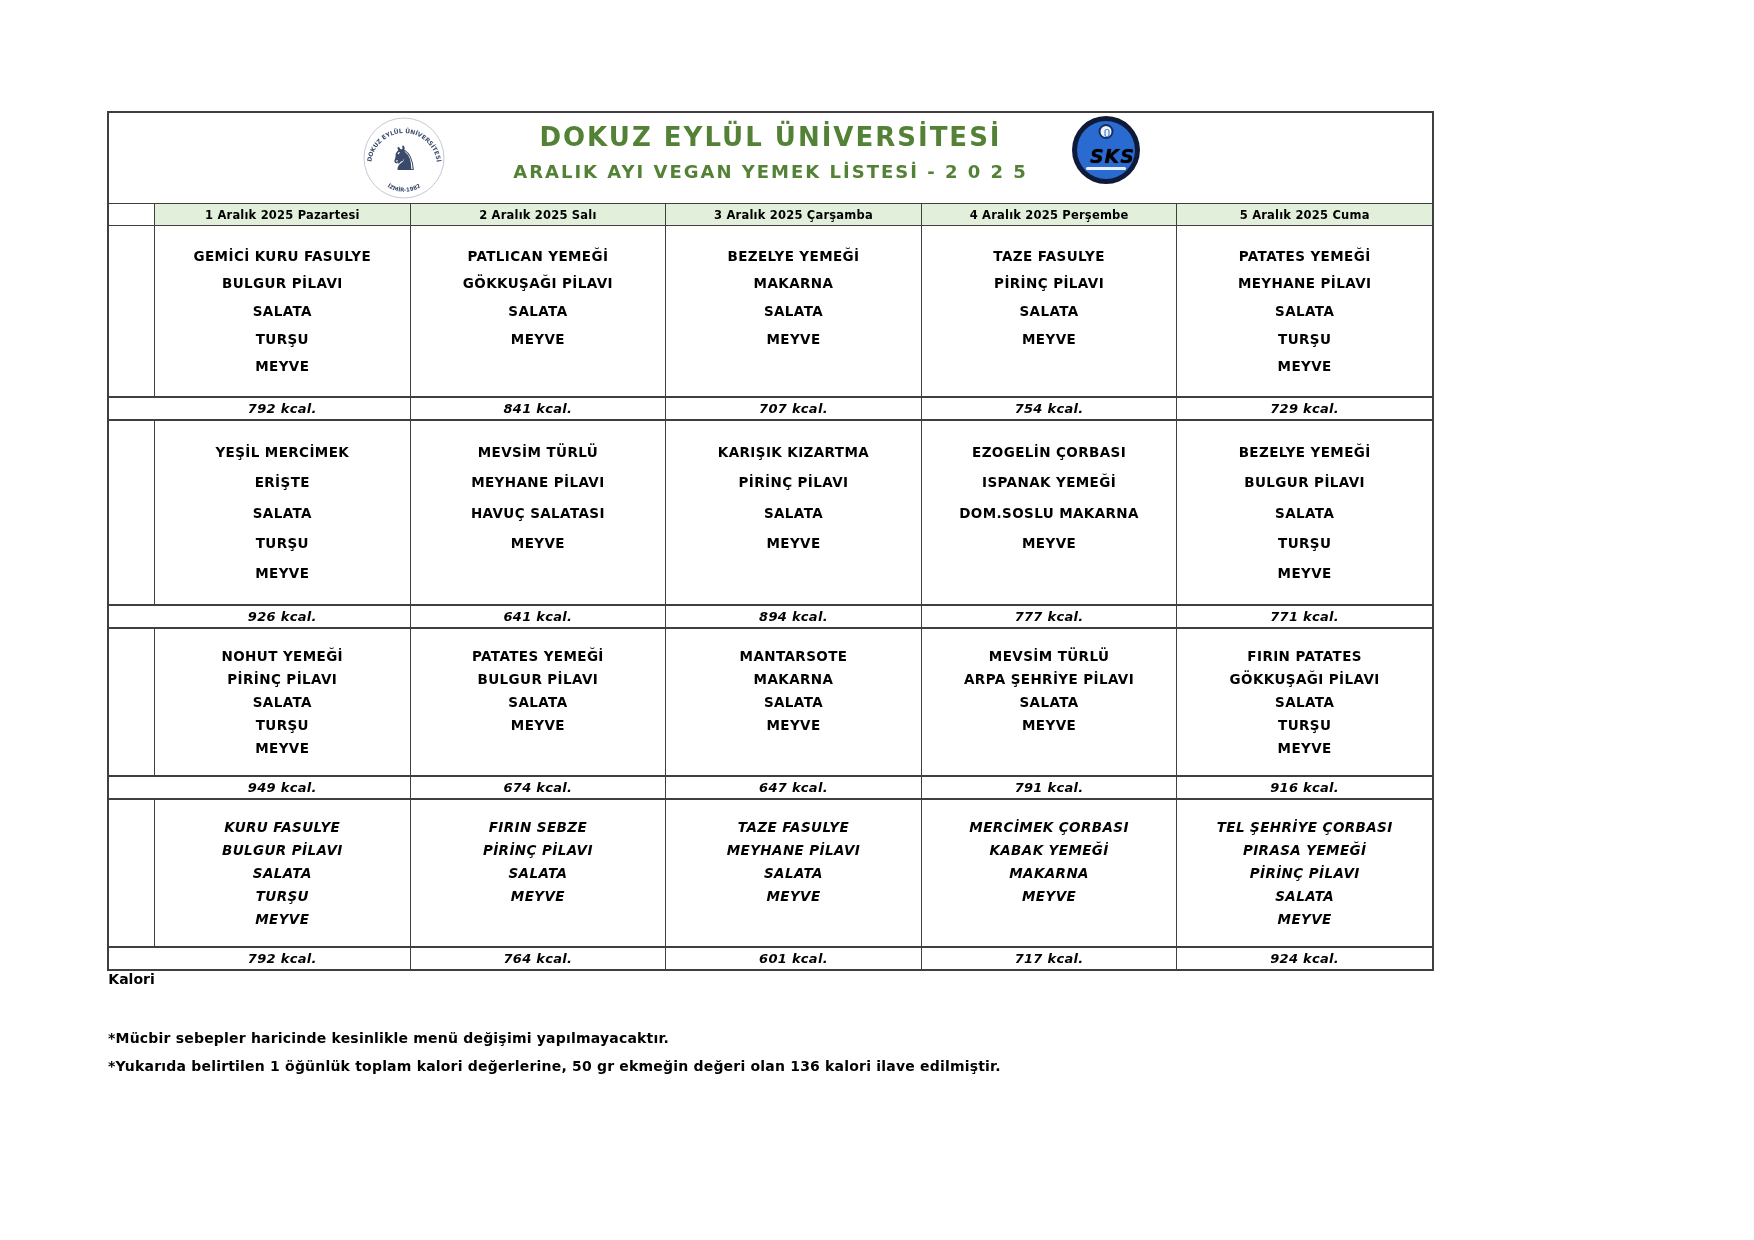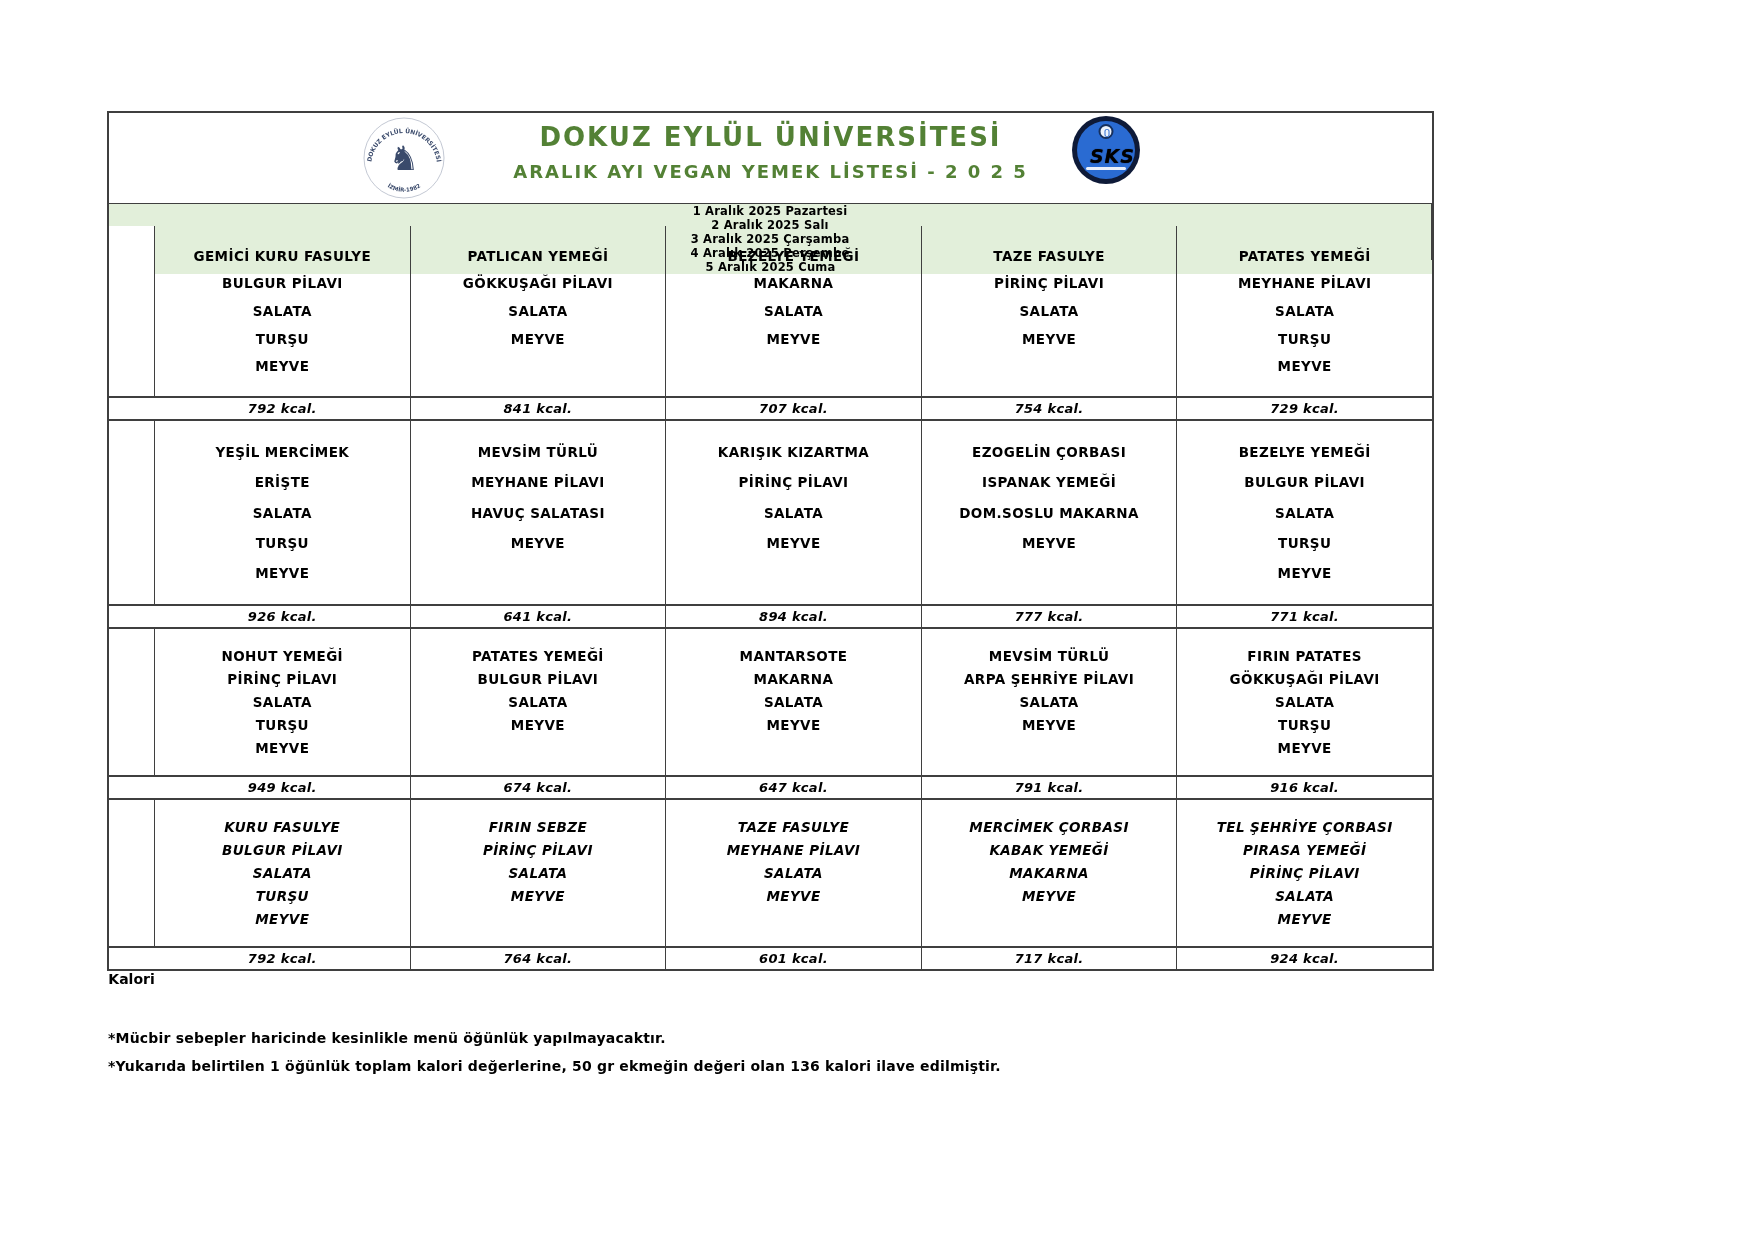--- a/index.html
+++ b/index.html
@@ -30,21 +30,21 @@
   .sks-band { position:absolute; bottom:9px; left:9px; right:9px; height:3px;
               background:rgba(255,255,255,.9); border-radius:2px; }
 
   
   .row { display:flex; }
   .corner { width:46px; flex:none; border-right:1px solid #3f3f3f;
             display:flex; align-items:center; justify-content:center; background:#fff; box-sizing:border-box; }
   .dcell, .menu-cell, .kcal-cell { flex:1; border-right:1px solid #3f3f3f; box-sizing:border-box; }
   .row > :last-child { border-right:none; }
 
-  .date-row { height:21px; border-bottom:1px solid #3f3f3f;flex-direction:column; }
+  .date-row { height:21px; border-bottom:1px solid #3f3f3f; }
   .date-row .dcell { background:#e2efda; display:flex; align-items:center; justify-content:center;
                      font-size:11.5px; letter-spacing:0.2px; }
 
   .menu-cell { display:flex; flex-direction:column; padding:16px 2px; }
   .menu-line { flex:1; display:flex; align-items:center; justify-content:center;
                font-size:13.5px; letter-spacing:0.4px; white-space:nowrap; }
   .w0 .menu-row { height:170px; }
   .w1 .menu-row { height:183px; }
   .w2 .menu-row { height:146px; }
   .w3 .menu-row { height:146px;font-style:italic; }
@@ -292,15 +292,15 @@
           <div class="kcal-cell">764 kcal.</div>
           <div class="kcal-cell">601 kcal.</div>
           <div class="kcal-cell">717 kcal.</div>
           <div class="kcal-cell">924 kcal.</div>
         </div>
       </div>
     </div>
 </div>
 
 <div class="notes">
-  <div>*Mücbir sebepler haricinde kesinlikle menü öğünlük yapılmayacaktır.</div>
+  <div>*Mücbir sebepler haricinde kesinlikle menü değişimi yapılmayacaktır.</div>
   <div>*Yukarıda belirtilen 1 öğünlük toplam kalori değerlerine, 50 gr ekmeğin değeri olan 136 kalori ilave edilmiştir.</div>
 </div>
 
 </body></html>

